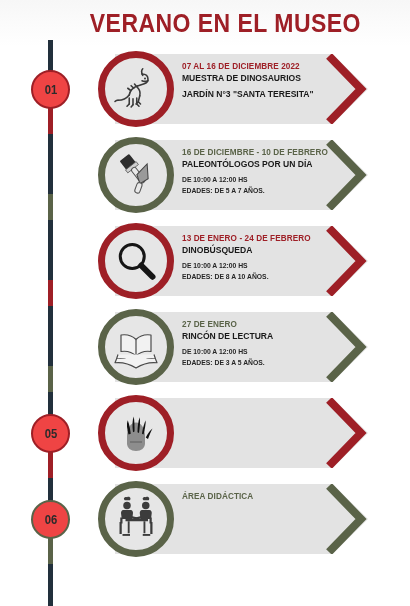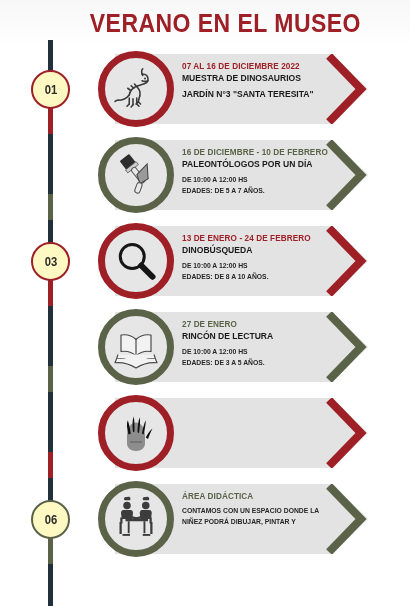--- a/index.html
+++ b/index.html
@@ -67,21 +67,21 @@
   }
 
   
   .num-circle {
     position: absolute;
     left: 31px;
     top: 24px;
     width: 39px;
     height: 39px;
     border-radius: 50%;
-    background: #fef9c3;
+    background: #ef4444;
     border: 2.5px solid #9e1f26;
     z-index: 3;
     display: flex;
     align-items: center;
     justify-content: center;
   }
   .num-circle span {
     font-size: 12.5px;
     font-weight: bold;
     color: #2b2b2b;
@@ -268,23 +268,20 @@
   </svg>
       </div>
       <div class="text-block">
         <div class="t-date" style="color: rgb(158, 31, 38);">13 DE ENERO - 24 DE FEBRERO</div>
         <div class="t-title">DINOBÚSQUEDA</div>
         <div class="t-detail">
           <div class="t-sub">DE 10:00 A 12:00 HS</div>
           <div class="t-sub">EDADES: DE 8 A 10 AÑOS.</div>
         </div>
       </div>
-      <div class="num-circle" style="border-color: rgb(158, 31, 38);">
-        <span>03</span>
-      </div>
     </div>
     <div class="row">
       <div class="banner"></div>
       <div class="chev">
         <svg viewBox="0 0 55 70" preserveAspectRatio="none">
           <path d="M4 2 L36 35 L4 68" fill="none" stroke="#5a6348" stroke-width="8" stroke-linecap="butt" stroke-linejoin="miter"></path>
         </svg>
       </div>
       <div class="medallion" style="border-color: rgb(90, 99, 72); background: rgb(230, 230, 230);">
         <svg viewBox="0 0 64 64">
@@ -319,20 +316,23 @@
       <g fill="#111">
         <path d="M22 34c-2-8-3-14-1-19 2 5 3 11 4 18z"></path>
         <path d="M28 31c-1-9-1-16 1-21 1 6 1 13 1 20z"></path>
         <path d="M34 31c0-8 1-15 3-20 1 6 0 13-1 21z"></path>
         <path d="M40 33c1-8 3-14 5-18 0 5-1 11-3 19z"></path>
         <path d="M45 38c3-6 6-10 9-12-2 4-4 8-6 14z"></path>
       </g>
       <path d="M24 44h16" stroke="#5f5f5f" stroke-width="1.6" fill="none"></path>
     </g>
   </svg>
+      </div>
+      <div class="num-circle" style="border-color: rgb(158, 31, 38);">
+        <span>05</span>
       </div>
     </div>
     <div class="row">
       <div class="banner"></div>
       <div class="chev">
         <svg viewBox="0 0 55 70" preserveAspectRatio="none">
           <path d="M4 2 L36 35 L4 68" fill="none" stroke="#5a6348" stroke-width="8" stroke-linecap="butt" stroke-linejoin="miter"></path>
         </svg>
       </div>
       <div class="medallion" style="border-color: rgb(90, 99, 72); background: rgb(230, 230, 230);">
@@ -353,24 +353,20 @@
       <rect x="11" y="30" width="3" height="8"></rect>
       <rect x="51" y="36" width="3" height="16"></rect>
       <rect x="50" y="30" width="3" height="8"></rect>
       <rect x="14" y="52" width="10" height="2.5"></rect>
       <rect x="41" y="52" width="10" height="2.5"></rect>
     </g>
   </svg>
       </div>
       <div class="text-block">
         <div class="t-date" style="color: rgb(90, 99, 72);">ÁREA DIDÁCTICA</div>
-        <div class="t-detail">
-          <div class="t-sub">CONTAMOS CON UN ESPACIO DONDE LA</div>
-          <div class="t-sub">NIÑEZ PODRÁ DIBUJAR, PINTAR Y</div>
-        </div>
       </div>
       <div class="num-circle" style="border-color: rgb(90, 99, 72); justify-content: center;">
         <span>06</span>
       </div>
     </div>
   </div>
 
 <div class="rail-seg" style="background: rgb(158, 31, 38); top: 108px;"></div>
 <div class="rail-seg" style="background: rgb(90, 99, 72); top: 194px;"></div>
 <div class="rail-seg" style="background: rgb(158, 31, 38); top: 280px;"></div>

